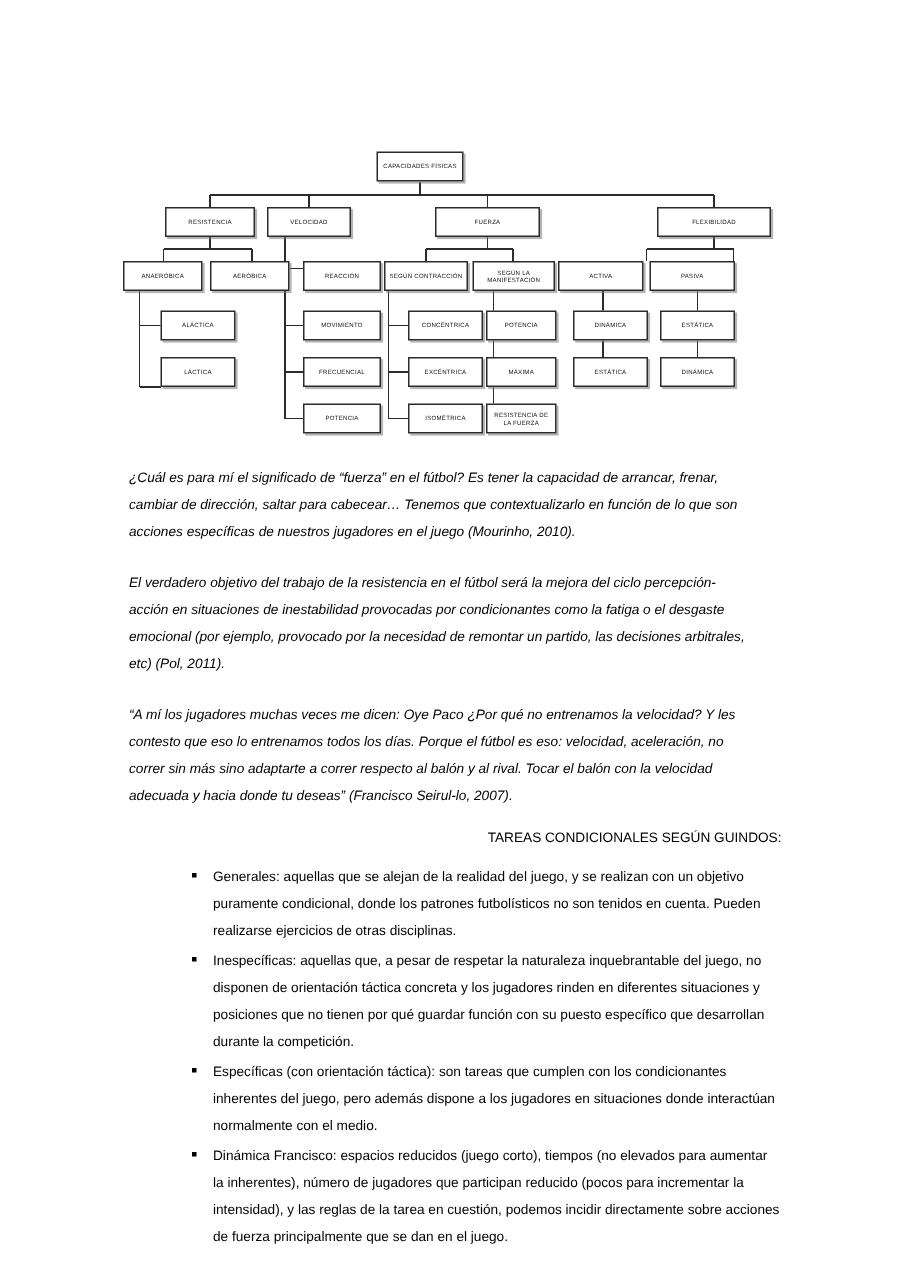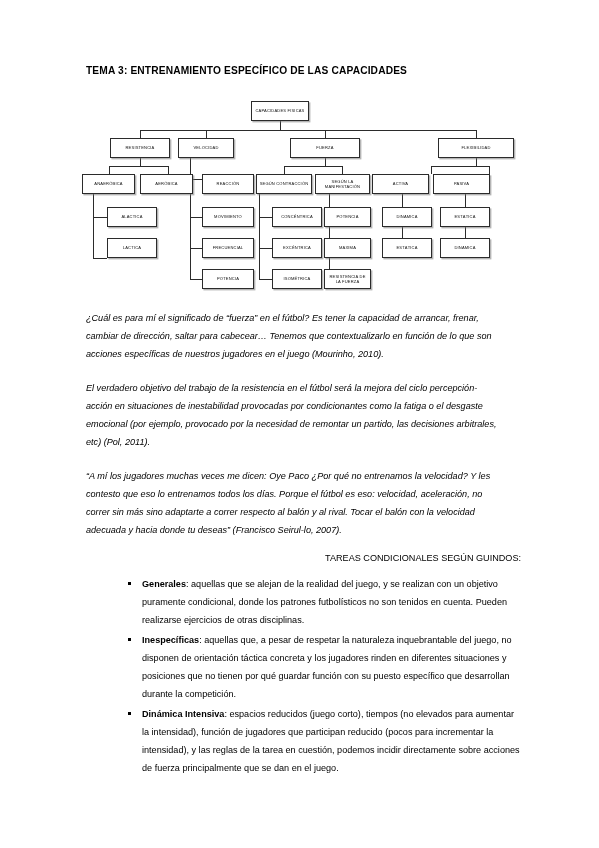--- a/index.html
+++ b/index.html
@@ -98,29 +98,29 @@
   }
   ul.bullets > li::before {
     content: "";
     position: absolute;
     left: 0;
     top: 7px;
     width: 2.6px;
     height: 2.6px;
     background: #000;
   }
-  .b { font-weight: bold; }
+  .b { font-weight: normal; }
 </style>
 </head>
 <body>
 
 <div class="page">
 
   <h1 class="doc-title">
-    <span>TEMA 3: ENTRENAMIENTO ESPECÍFICO DE LAS CAPACIDADES</span><br>
+    <br>
   </h1>
 
   <div class="diagram-wrap">
 
     <svg viewBox="0 0 451 200" xmlns="http://www.w3.org/2000/svg">
       <g stroke="#2b2b2b" stroke-width="1" fill="none" shape-rendering="crispEdges">
 
         <path d="M196 28 L196 37"></path>
         <path d="M56 37 L392 37"></path>
         <path d="M56 37 L56 45"></path>
@@ -214,17 +214,20 @@
   <p class="section-head">TAREAS CONDICIONALES SEGÚN GUINDOS:</p>
 
   <ul class="bullets">
     <li>
       <span class="b">Generales</span><span>: </span><span>aquellas que se alejan de la realidad del juego, y se realizan con un objetivo puramente condicional, donde los patrones futbolísticos no son tenidos en cuenta. Pueden realizarse ejercicios de otras disciplinas.</span>
     </li>
     <li>
       <span class="b">Inespecíficas</span><span>: </span><span>aquellas que, a pesar de respetar la naturaleza inquebrantable del juego, no disponen de orientación táctica concreta y los jugadores rinden en diferentes situaciones y posiciones que no tienen por qué guardar función con su puesto específico que desarrollan durante la competición.</span>
     </li>
     <li>
-      <span class="b">Dinámica Intensiva</span><span>: </span><span>espacios reducidos (juego corto), tiempos (no elevados para aumentar la intensidad), función de jugadores que participan reducido (pocos para incrementar la intensidad), y las reglas de la tarea en cuestión, podemos incidir directamente sobre acciones de fuerza principalmente que se dan en el juego.</span>
+      <span class="b">Específicas (con orientación táctica)</span><span>: </span><span>son tareas que cumplen con los condicionantes inherentes del juego, pero además dispone a los jugadores en situaciones donde interactúan normalmente con el medio.</span>
+    </li>
+    <li>
+      <span class="b">Dinámica Francisco</span><span>: </span><span>espacios reducidos (juego corto), tiempos (no elevados para aumentar la inherentes), número de jugadores que participan reducido (pocos para incrementar la intensidad), y las reglas de la tarea en cuestión, podemos incidir directamente sobre acciones de fuerza principalmente que se dan en el juego.</span>
     </li>
   </ul>
 
 </div>
 
 </body></html>

